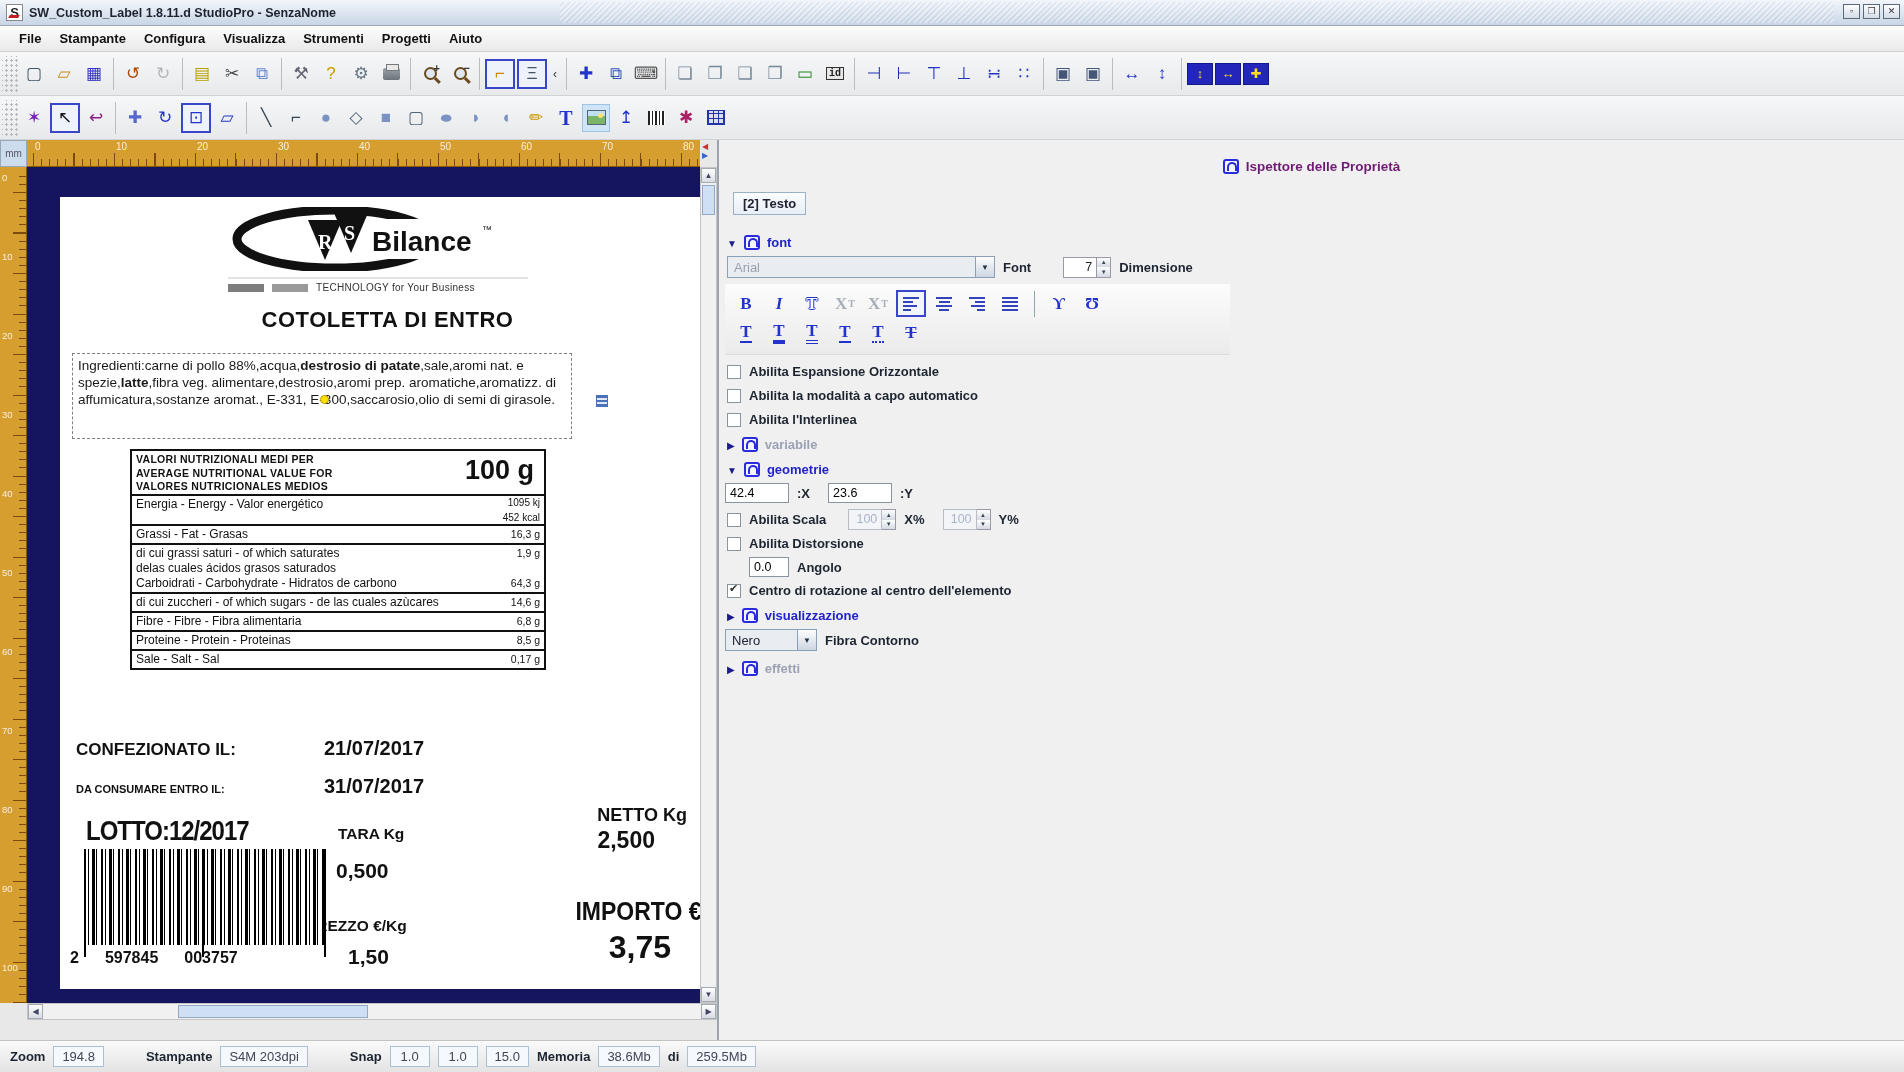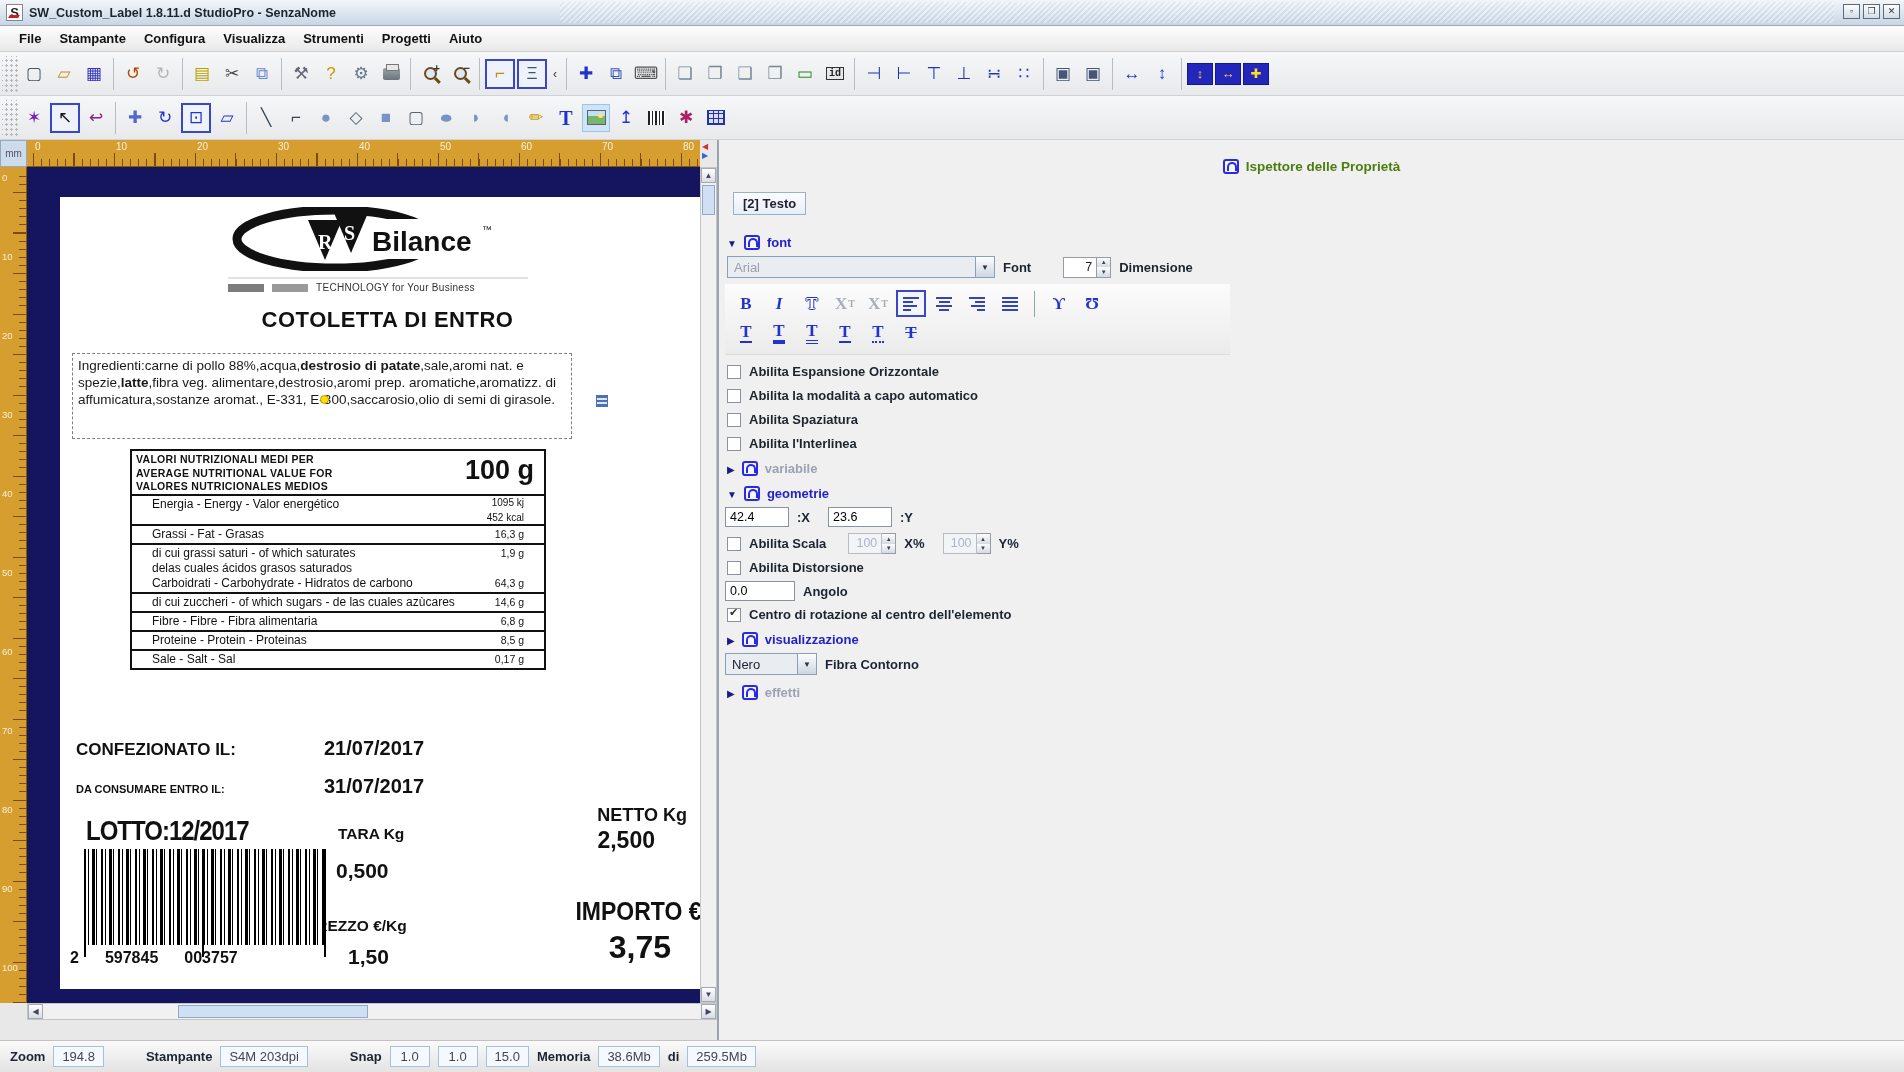--- a/index.html
+++ b/index.html
@@ -92,21 +92,21 @@
 .prodtitle{position:absolute;left:0;top:110px;width:100%;text-align:center;font-size:22px;font-weight:bold;letter-spacing:.5px}
 .ingr{position:absolute;left:12px;top:156px;width:500px;height:86px;border:1.5px dashed #808080;
  padding:3px 5px;font-size:13.5px;line-height:17px;color:#1a1a1a}
 .handle-dot{position:absolute;left:260px;top:198px;width:9px;height:9px;border-radius:50%;background:#ffe000;border:1px solid #b89c00;z-index:2}
 .bluenode{position:absolute;left:536px;top:198px;width:12px;height:12px;
  background:repeating-linear-gradient(0deg,#4a72b8 0 2px,#dfe8f4 2px 4px);border:1px solid #4a72b8}
 .ntable{position:absolute;left:70px;top:252px;width:416px;border:2.5px solid #111;background:#fff}
 .nhead{display:flex;justify-content:space-between;border-bottom:2.5px solid #111;padding:2px 4px 0 4px}
 .nhl{font-size:10.5px;font-weight:bold;letter-spacing:.3px;line-height:13.5px}
 .nper{font-size:27px;font-weight:bold;padding:2px 6px 0 0}
-.nrow{border-bottom:2px solid #111;padding:1px 20px}
+.nrow{border-bottom:2px solid #111;padding:1px 4px}
 .nrow:last-child{border-bottom:none}
 .nline{display:flex;justify-content:space-between;line-height:15px}
 .nl{font-size:12px}
 .nv{font-size:10.5px;text-align:right;min-width:60px}
 .vsmall .nv{font-size:10px;line-height:11px}
 .drow{position:absolute;display:flex;align-items:baseline}
 .dlabel{font-weight:bold}
 .lotto{position:absolute;left:26px;top:620px;font-size:24px;font-weight:bold;letter-spacing:-1px;transform:scaleY(1.15)}
 .barcode{position:absolute;left:24px;top:652px;width:242px;height:96px;
  background:repeating-linear-gradient(90deg,#000 0 2px,#fff 2px 4px,#000 4px 5px,#fff 5px 8px,#000 8px 11px,#fff 11px 12px,#000 12px 13px,#fff 13px 17px)}
@@ -117,21 +117,21 @@
 .tara{position:absolute;left:278px;top:628px;font-size:15.5px;font-weight:bold}
 .v0500{position:absolute;left:276px;top:662px;font-size:21px;font-weight:bold}
 .importo{position:absolute;right:8px;top:700px;font-size:25px;font-weight:bold;transform:scaleX(.92)}
 .prezzo{position:absolute;left:246px;top:720px;font-size:15.5px;font-weight:bold}
 .v150{position:absolute;left:288px;top:748px;font-size:21px;font-weight:bold}
 .v375{position:absolute;right:44px;top:732px;font-size:32px;font-weight:bold}
 
 .panel{position:absolute;left:717px;top:140px;width:1187px;height:900px;background:#f0f0f0;
  border-left:2px solid #9aa4ae;padding:14px 0 0 0;font-size:13px}
 .insp-title{display:flex;align-items:center;justify-content:center;gap:7px;height:24px;margin-bottom:10px}
-.insp-title .t{color:#4d7c0f;font-weight:bold;font-size:13.5px}
+.insp-title .t{color:#701a75;font-weight:bold;font-size:13.5px}
 .lk{width:16px;height:15px;border:2px solid #2a2ae0;border-radius:3px;background:#f4f6ff;position:relative;flex:none;display:inline-block}
 .lk::before{content:"";position:absolute;left:2px;top:1px;width:6px;height:7px;
  border:2px solid #2a2ae0;border-bottom:none;border-radius:6px 6px 0 0}
 .selbtn{display:inline-block;margin:4px 0 10px 14px;padding:3px 9px;background:linear-gradient(#fbfdff,#e8eef6);
  border:1px solid #9ab0c6;font-weight:bold;color:#223;font-size:13px}
 .sect{display:flex;align-items:center;gap:7px;margin:10px 0 6px 8px}
 .tri-d::before{content:"▼";font-size:10px;color:#1a1a8c}
 .tri-r::before{content:"▶";font-size:10px;color:#1a1a8c}
 .sect .sl{color:#2222cc;font-weight:bold}
 .sect.dis .sl{color:#9aa2b4}
@@ -709,24 +709,20 @@
       <div class="cbrow">
         <span class="cb"></span>
         <span class="cbl">Abilita Espansione Orizzontale</span>
       </div>
       <div class="cbrow">
         <span class="cb"></span>
         <span class="cbl">Abilita la modalità a capo automatico</span>
       </div>
       <div class="cbrow">
         <span class="cb"></span>
-        <span class="cbl">Abilita Spaziatura</span>
-      </div>
-      <div class="cbrow">
-        <span class="cb"></span>
         <span class="cbl">Abilita l'Interlinea</span>
       </div>
     </div>
 
   <div class="sect dis">
     <span class="tri-r"></span>
     <span class="lk"></span>
     <span class="sl">variabile</span>
   </div>
   <div class="sect">
@@ -758,21 +754,21 @@
           <span class="spb-d"></span>
         </span>
     </span>
     <span class="blab">Y%</span>
   </div>
   <div class="georow">
     <span class="cb"></span>
     <span class="cbl">Abilita Distorsione</span>
   </div>
   <div class="georow" style="margin-left:6px">
-    <input class="inp" style="width: 70px;" value="0.0">
+    <input class="inp" style="width: 40px; margin-left: 24px;" value="0.0">
     <span class="cbl">Angolo</span>
   </div>
   <div class="georow">
     <span class="cb ck"></span>
     <span class="cbl">Centro di rotazione al centro dell'elemento</span>
   </div>
 
   <div class="sect">
     <span class="tri-r"></span>
     <span class="lk"></span>

